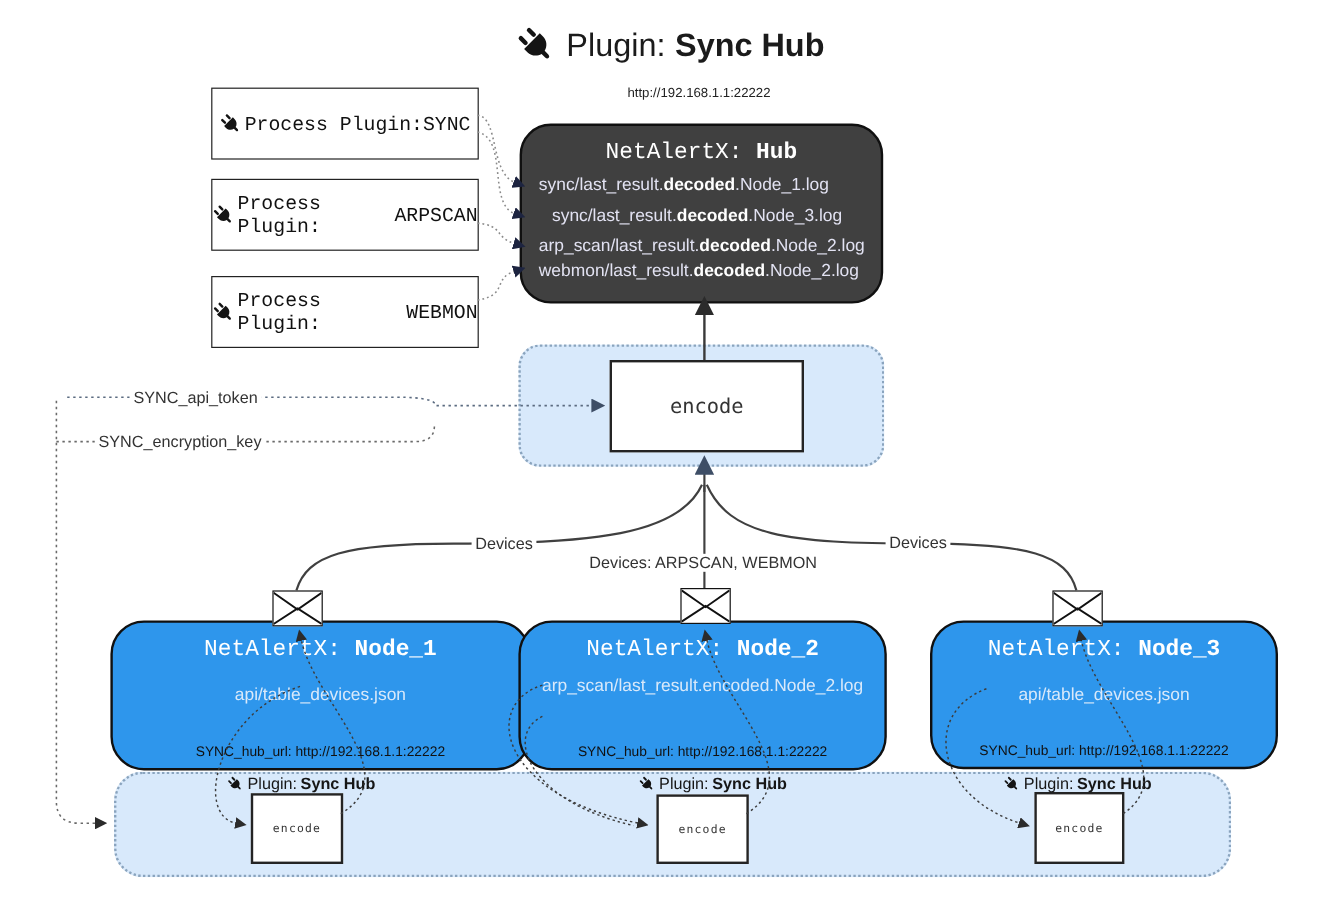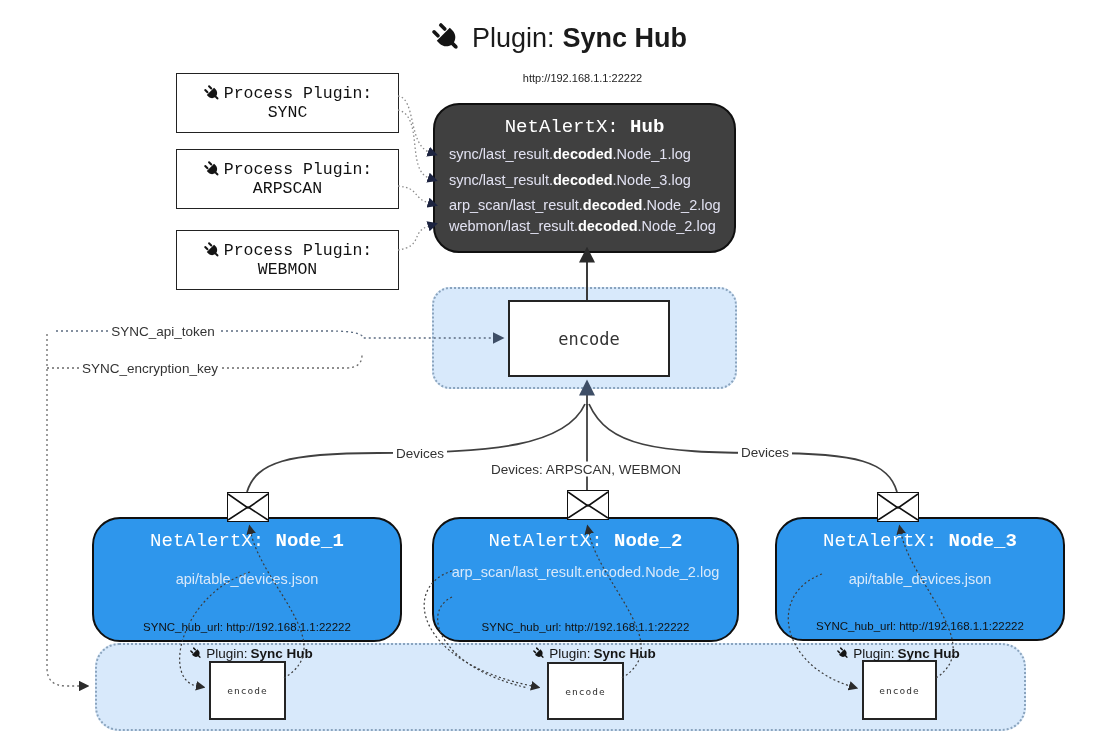--- a/index.html
+++ b/index.html
@@ -7,21 +7,21 @@
          font-family:"Liberation Sans", sans-serif;color:#1b1b1b;}
   
   .page-title{position:absolute;left:0;top:16px;width:100%;height:44px;display:flex;
               align-items:center;justify-content:center;gap:8px;font-size:27px;z-index:40;}
   .page-title .bold{font-weight:700;}
   .plug{display:inline-flex;color:#141414;}
   .plug svg{width:1em;height:1em;}
   .page-title .plug{font-size:34px;}
   
   .proc-box{position:absolute;left:176px;width:221px;height:58px;background:#fff;
-            border:1.6px solid #222;z-index:20;display:flex;flex-direction:column;
+            border:1.6px solid #222;z-index:20;display:flex;
             align-items:center;justify-content:center;
             font-family:"Liberation Mono", monospace;font-size:16.5px;color:#111;}
   .proc-box .row{display:flex;align-items:center;gap:2px;}
   .proc-box .plug{font-size:19px;}
   
   .hub-url{position:absolute;left:433px;top:72px;width:299px;text-align:center;
            font-size:11px;color:#222;z-index:40;}
   .hub-box{position:absolute;left:433px;top:103px;width:299px;height:146px;
            background:#404040;border:2px solid #101010;border-radius:26px;z-index:20;}
   .hub-title{position:absolute;top:11px;left:0;width:100%;text-align:center;color:#fff;
@@ -125,21 +125,21 @@
   </div>
 
   <div class="hub-url">http://192.168.1.1:22222</div>
   <div class="hub-box">
     <div class="hub-title">
       <span>NetAlertX: </span><span class="bold">Hub</span>
     </div>
     <div class="hub-line" style="top:41px;">
       <span>sync/last_result.</span><span class="bold">decoded</span><span>.Node_1.log</span>
     </div>
-    <div class="hub-line" style="top:67px;">
+    <div class="hub-line" style="top:67px;margin-left:11px;">
       <span>sync/last_result.</span><span class="bold">decoded</span><span>.Node_3.log</span>
     </div>
     <div class="hub-line" style="top:92px;">
       <span>arp_scan/last_result.</span><span class="bold">decoded</span><span>.Node_2.log</span>
     </div>
     <div class="hub-line" style="top:113px;">
       <span>webmon/last_result.</span><span class="bold">decoded</span><span>.Node_2.log</span>
     </div>
   </div>
 
@@ -193,21 +193,21 @@
   <div class="io-box" style="left:209px;top:661px;width:73px;height:55px;font-size:9.5px;letter-spacing:1px;">
     <span>encode</span>
   </div>
   <div class="io-box" style="left:547px;top:662px;width:73px;height:54px;font-size:9.5px;letter-spacing:1px;">
     <span>encode</span>
   </div>
   <div class="io-box" style="left:862px;top:660px;width:71px;height:56px;font-size:9.5px;letter-spacing:1px;">
     <span>encode</span>
   </div>
 
-  <div class="node-box" style="left:92px;width:306px;height:121px;">
+  <div class="node-box" style="left:92px;width:306px;height:121px;padding-left:40px;">
     <div class="node-title">
       <span>NetAlertX: </span><span class="bold">Node_1</span>
     </div>
     <div class="node-line" style="top:52px;">api/table_devices.json</div>
     <div class="node-url">SYNC_hub_url: http://192.168.1.1:22222</div>
   </div>
   <div class="node-box" style="left:432px;width:303px;height:121px;">
     <div class="node-title">
       <span>NetAlertX: </span><span class="bold">Node_2</span>
     </div>

